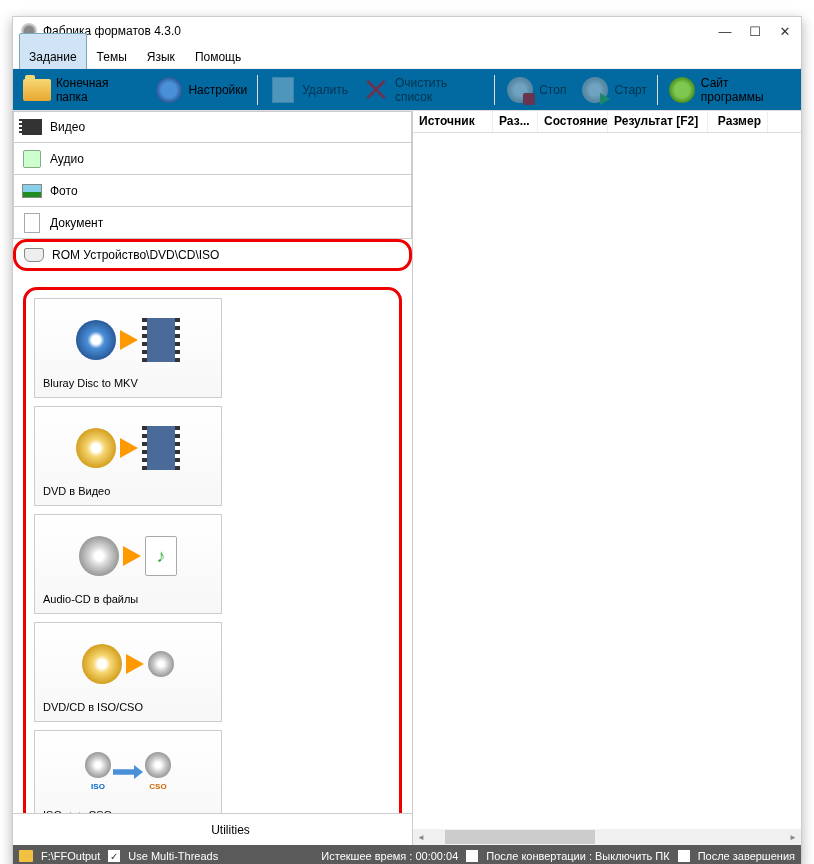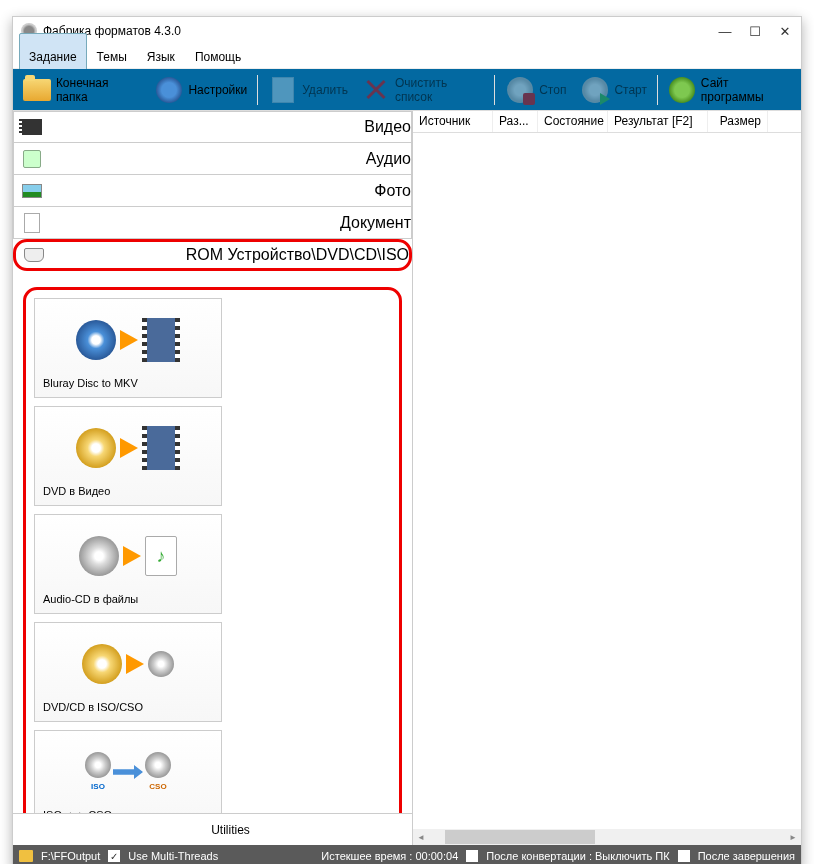--- a/index.html
+++ b/index.html
@@ -19,26 +19,26 @@
 
 .toolbar { height: 42px; display: flex; align-items: center; padding: 2px 4px; background: #0369a1; border-bottom: 1px solid #ddd; gap: 2px; }
 .toolbar .tool-btn { display: flex; align-items: center; gap: 4px; padding: 4px 6px; cursor: pointer; border-radius: 3px; }
 .toolbar .tool-btn.disabled { opacity: 0.5; }
 .toolbar .tool-btn .icon { width: 30px; height: 30px; display: flex; align-items: center; justify-content: center; }
 .toolbar .sep { width: 1px; height: 30px; background: #ddd; margin: 0 2px; }
 .tool-label { font-size: 12px; }
 
 .main-area { flex: 1; display: flex; overflow: hidden; }
 .left-panel { width: 400px; display: flex; flex-direction: column; border-right: 1px solid #ccc; }
-.right-panel { flex: 1; display: flex; flex-direction: column; }
+.right-panel { flex: 1; display: flex; flex-direction: column; font-weight: bold; }
 
 .cat-row { height: 32px; display: flex; align-items: center; border: 1px solid #ccc; border-top: none; background: #fff; cursor: pointer; }
 .cat-row:first-child { border-top: 1px solid #ccc; }
 .cat-row .cat-icon { width: 28px; height: 28px; margin: 0 4px; display: flex; align-items: center; justify-content: center; }
-.cat-row .cat-label { flex: 1; text-align: right; font-size: 16px; }
+.cat-row .cat-label { flex: 1; text-align: left; font-size: 12px; }
 .highlight-border { border: 3px solid #e00; border-radius: 14px; }
 
 .options-panel { flex: 1; padding: 16px 10px; overflow-y: auto; position: relative; background: #fff; }
 .options-inner { border: 3px solid #e00; border-radius: 14px; padding: 8px; }
 .option-card { width: 188px; height: 100px; border: 1px solid #ccc; background: linear-gradient(#fff, #f7f7f7); margin-bottom: 8px; padding: 8px; display: flex; flex-direction: column; cursor: pointer; }
 .option-card .card-art { flex: 1; display: flex; align-items: center; justify-content: center; }
 .option-card .card-label { font-size: 11px; padding-top: 4px; }
 
 .util-row { height: 32px; display: flex; align-items: center; border-top: 1px solid #ccc; background: #fff; cursor: pointer; }
 .util-row .util-icon { width: 28px; height: 28px; margin: 0 4px; }

